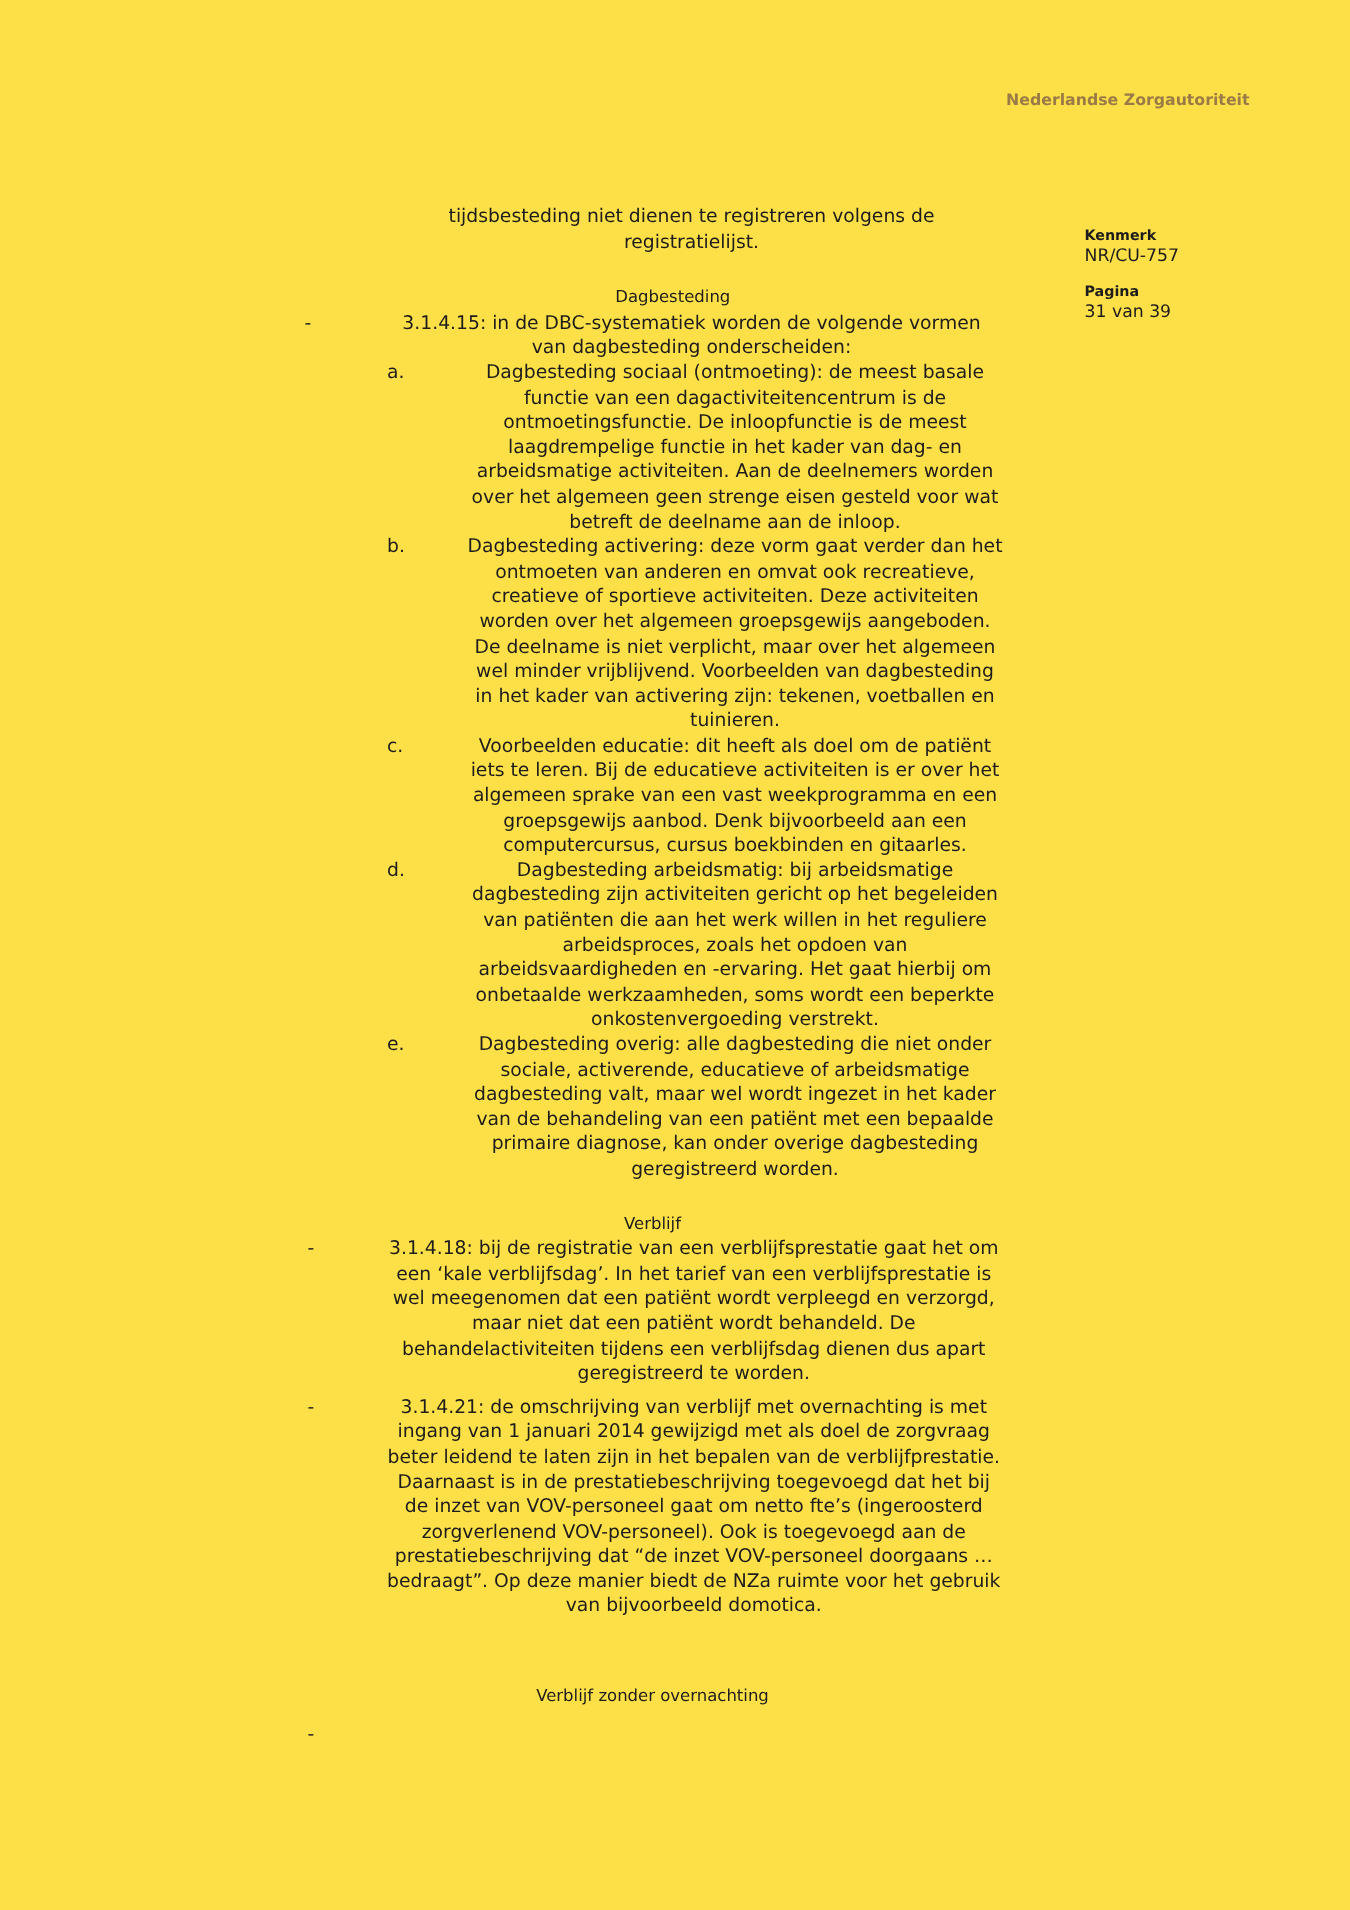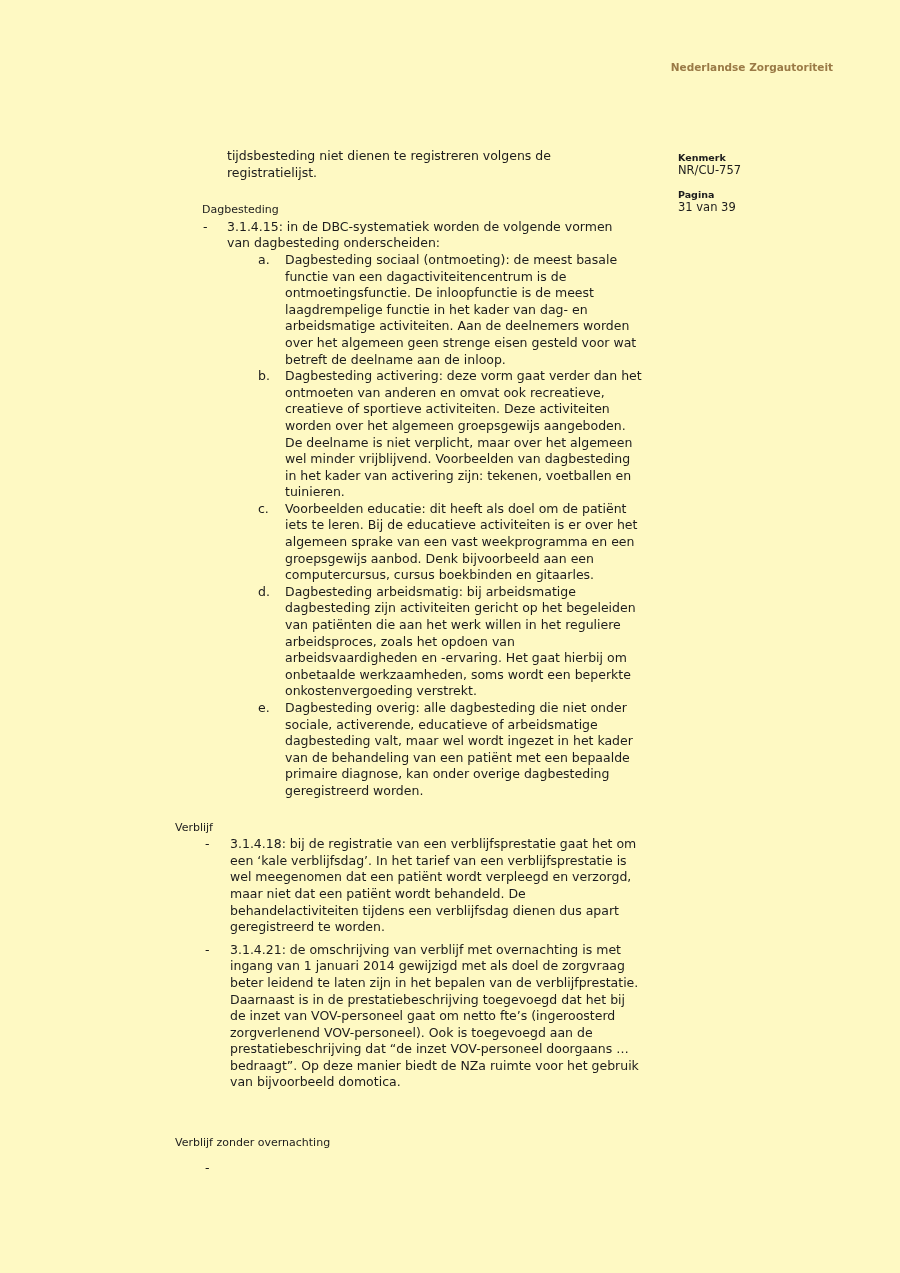--- a/index.html
+++ b/index.html
@@ -1,35 +1,35 @@
 <!DOCTYPE html>
 <html><head>
 <meta charset="utf-8">
 <style>
   html,body{margin:0;padding:0;background:#ffffff;}
   .page{
     position:relative;
     width:900px;height:1273px;
-    background:#fef9c3;
+    background:#fde047;
     font-family:"DejaVu Sans", sans-serif;
     color:#1c1c1c;
     overflow:hidden;
   }
   .logo{
     position:absolute;top:61px;right:67px;
     font-size:10.5px;font-weight:bold;letter-spacing:0px;
   }
   .sidebar{
-    position:absolute;left:678px;top:152px;width:150px;
+    position:absolute;left:723px;top:152px;width:150px;
   }
   .meta-label{font-size:9.5px;font-weight:bold;line-height:11px;}
   .meta-value{font-size:11.5px;line-height:14px;margin-bottom:12px;}
   .content{
-    position:absolute;left:175px;top:148px;width:520px;
-    font-size:12.5px;line-height:16.6px;
+    position:absolute;left:175px;top:136px;width:520px;
+    font-size:12.5px;line-height:16.6px;text-align:center;
   }
   .lines{white-space:pre-line;}
   .intro{margin:0 0 0 52px;}
   .heading{
     font-weight:normal;
     font-size:11px;line-height:16.6px;margin:0;
   }
   .h-indent{margin-left:27px;}
   .mt-sec1{margin-top:21px;}
   .mt-sec2{margin-top:20px;}

